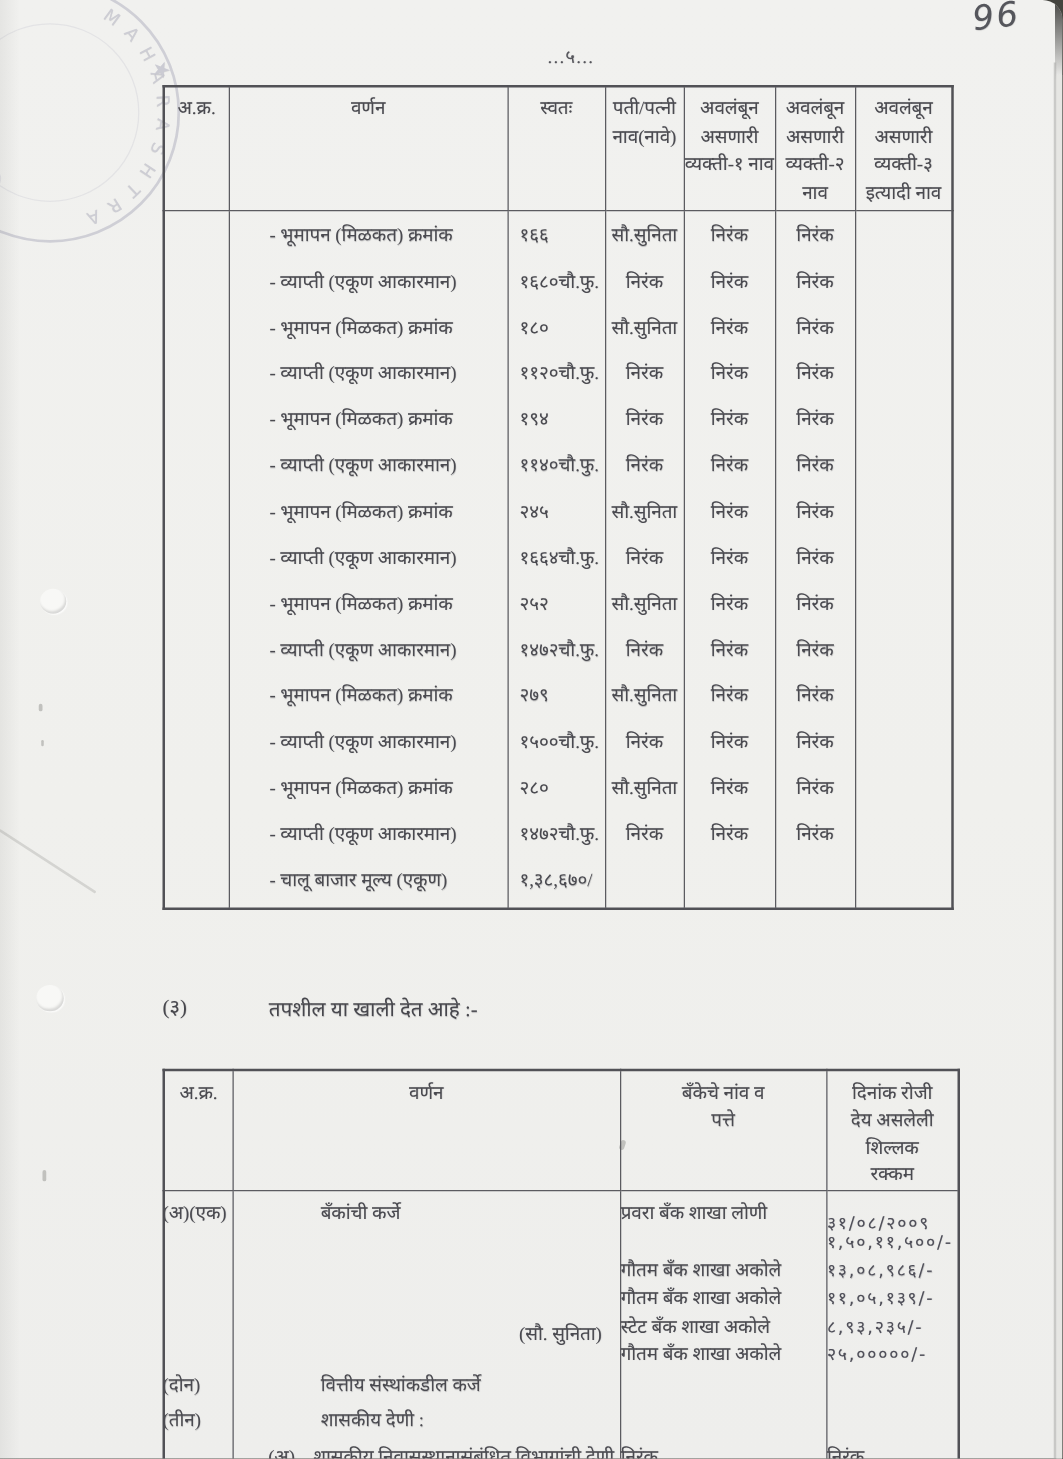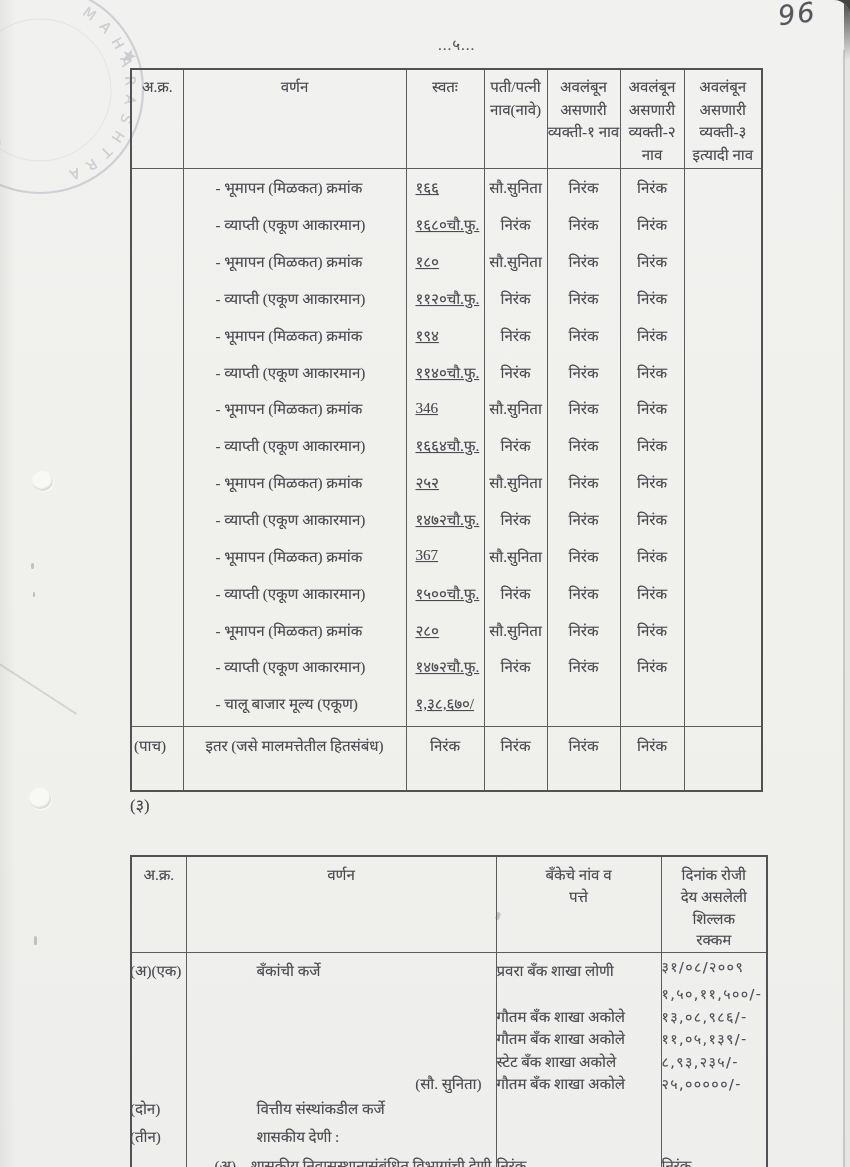--- a/index.html
+++ b/index.html
@@ -37,21 +37,21 @@
   
   table{border-collapse:collapse;table-layout:fixed;}
   .t1{position:absolute;left:130px;top:68px;width:631px;font-size:15px;}
   .t1 th,.t1 td{border:1px solid #5b5b60;padding:0;font-weight:normal;vertical-align:top;}
   .t1{border:2px solid #515156;}
   .t1 th{height:92px;padding-top:6px;text-align:center;line-height:1.5;}
   .t1 .bigrow td{height:557px;}
   .ln{height:36.85px;display:flex;align-items:center;}
   .colpad{padding-top:7px;}
   .ln.desc{padding-left:32px;}
-  .ln.selfv{padding-left:9px;text-decoration:underline;}
+  .ln.selfv{padding-left:9px;}
   .ln.ctr{justify-content:center;}
   .t1 .lastrow td{height:55px;padding-top:8px;}
   .t1 .lastrow .c{text-align:center;}
   .t1 .lastrow .srp{padding-left:2px;white-space:nowrap;}
   
   .sec3{position:absolute;left:130px;top:788px;width:645px;font-size:16.5px;color:#47474d;}
   .sec3num{position:absolute;left:0;top:5px;}
   .sec3text{margin-left:85px;line-height:39px;}
   
   .t2{position:absolute;left:130px;top:855px;width:636px;font-size:15px;border:2px solid #515156;border-bottom:none;}
@@ -143,25 +143,25 @@
           <div class="ln desc">- व्याप्ती (एकूण आकारमान)</div>
           <div class="ln desc">- चालू बाजार मूल्य (एकूण)</div>
         </td>
         <td class="colpad">
           <div class="ln selfv">१६६</div>
           <div class="ln selfv">१६८०चौ.फु.</div>
           <div class="ln selfv">१८०</div>
           <div class="ln selfv">११२०चौ.फु.</div>
           <div class="ln selfv">१९४</div>
           <div class="ln selfv">११४०चौ.फु.</div>
-          <div class="ln selfv">346</div>
+          <div class="ln selfv">२४५</div>
           <div class="ln selfv">१६६४चौ.फु.</div>
           <div class="ln selfv">२५२</div>
           <div class="ln selfv">१४७२चौ.फु.</div>
-          <div class="ln selfv">367</div>
+          <div class="ln selfv">२७९</div>
           <div class="ln selfv">१५००चौ.फु.</div>
           <div class="ln selfv">२८०</div>
           <div class="ln selfv">१४७२चौ.फु.</div>
           <div class="ln selfv">१,३८,६७०/</div>
         </td>
         <td class="colpad">
           <div class="ln ctr">सौ.सुनिता</div>
           <div class="ln ctr">निरंक</div>
           <div class="ln ctr">सौ.सुनिता</div>
           <div class="ln ctr">निरंक</div>
@@ -206,35 +206,27 @@
           <div class="ln ctr">निरंक</div>
           <div class="ln ctr">निरंक</div>
           <div class="ln ctr">निरंक</div>
           <div class="ln ctr">निरंक</div>
           <div class="ln ctr">निरंक</div>
           <div class="ln ctr">निरंक</div>
           <div class="ln ctr"></div>
         </td>
         <td></td>
       </tr>
-      <tr class="lastrow">
-        <td class="srp">(पाच)</td>
-        <td class="c">इतर (जसे मालमत्तेतील हितसंबंध)</td>
-        <td class="c">निरंक</td>
-        <td class="c">निरंक</td>
-        <td class="c">निरंक</td>
-        <td class="c">निरंक</td>
-        <td class="c"></td>
-      </tr>
     </tbody>
   </table>
 
   <div class="sec3">
     <span class="sec3num">(३)</span>
     <div class="sec3text">
+      <div>तपशील या खाली देत आहे :-</div>
     </div>
   </div>
 
   <table class="t2">
     <colgroup>
       <col style="width:55px">
         <col style="width:310px">
         <col style="width:165px">
         <col style="width:106px">
     </colgroup>
@@ -248,37 +240,37 @@
     </thead>
     <tbody>
       <tr class="t2body">
         <td>
           <div class="pln srlab" style="top:8px">(अ)(एक)</div>
           <div class="pln srlab" style="top:146px">(दोन)</div>
           <div class="pln srlab" style="top:174px">(तीन)</div>
         </td>
         <td>
           <div class="pln ind" style="top:8px">बँकांची कर्जे</div>
-          <div class="pln rgt" style="top:121px">(सौ. सुनिता)</div>
+          <div class="pln rgt" style="top:105px">(सौ. सुनिता)</div>
           <div class="pln ind" style="top:146px">वित्तीय संस्थांकडील कर्जे</div>
           <div class="pln ind" style="top:174px">शासकीय देणी :</div>
           <div class="pln" style="top:203px"><span class="sub">(अ)</span><span>शासकीय निवासस्थानासंबंधित विभागांची देणी</span></div>
 
         </td>
         <td>
           <div class="pln ctr" style="top:8px">प्रवरा बँक शाखा लोणी</div>
           <div class="pln ctr" style="top:54px">गौतम बँक शाखा अकोले</div>
           <div class="pln ctr" style="top:76px">गौतम बँक शाखा अकोले</div>
           <div class="pln ctr" style="top:99px">स्टेट बँक शाखा अकोले</div>
           <div class="pln ctr" style="top:121px">गौतम बँक शाखा अकोले</div>
           <div class="pln ctr" style="top:203px">निरंक</div>
 
         </td>
         <td>
-          <div class="pln ctr hand" style="top:4px">३१/०८/२००९</div>
+          <div class="pln ctr hand" style="top:16px">३१/०८/२००९</div>
           <div class="pln ctr hand" style="top:31px">१,५०,११,५००/-</div>
           <div class="pln ctr hand" style="top:54px">१३,०८,९८६/-</div>
           <div class="pln ctr hand" style="top:76px">११,०५,१३९/-</div>
           <div class="pln ctr hand" style="top:99px">८,९३,२३५/-</div>
           <div class="pln ctr hand" style="top:121px">२५,०००००/-</div>
           <div class="pln ctr" style="top:203px">निरंक</div>
 
         </td>
       </tr>
     </tbody>

